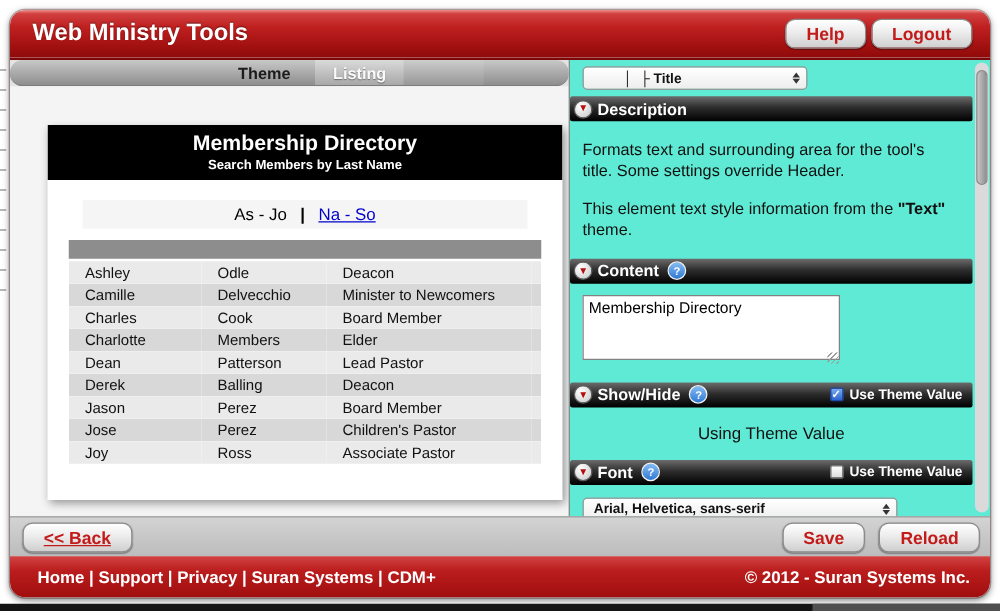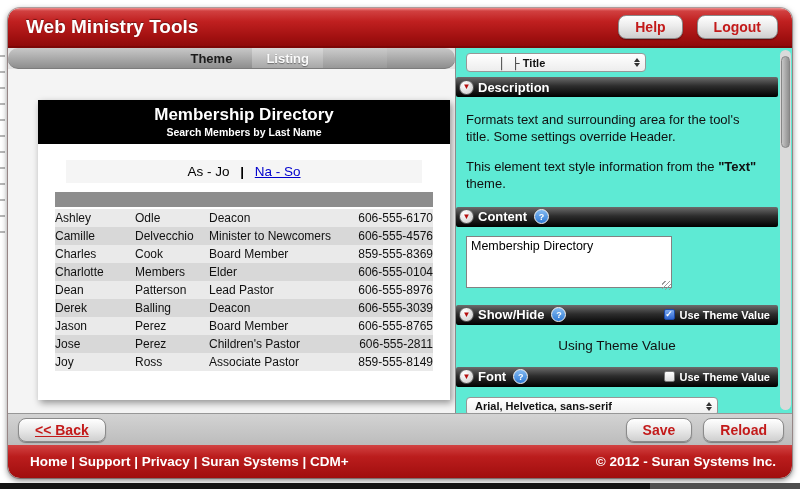--- a/index.html
+++ b/index.html
@@ -12,21 +12,21 @@
   .app{position:absolute;left:8px;top:8px;width:784px;height:470px;border-radius:12px;
     background:#e3e3e3;overflow:hidden;
     box-shadow:0 2px 6px rgba(0,0,0,.55),0 0 0 1px rgba(90,30,30,.35);}
 
   
   .app-header{position:absolute;left:0;top:0;width:100%;height:40px;box-sizing:border-box;
     border-radius:12px 12px 0 0;display:flex;align-items:center;
     background:linear-gradient(180deg,#ef8d8d 0%,#d14040 8%,#c02020 35%,#a31111 75%,#8f0a0a 100%);
     border-bottom:2px solid #7c0707;}
   .app-title{color:#fff;font-size:19px;font-weight:bold;margin-left:18px;text-shadow:0 -1px 1px rgba(0,0,0,.45);}
-  .header-buttons{margin-left:auto;margin-right:14px;display:flex;gap:14px;}
+  .header-buttons{margin-left:auto;margin-right:14px;display:flex;gap:4px;}
   .btn{background:linear-gradient(180deg,#ffffff 0%,#ececec 45%,#cfcfcf 100%);
     border:1px solid #8a8a8a;border-radius:8px;color:#c31a1a;font-weight:bold;font-size:14px;
     padding:3px 16px;box-shadow:0 1px 1px rgba(0,0,0,.35);font-family:"Liberation Sans",sans-serif;cursor:pointer;}
 
   
   .tabbar{position:absolute;left:0;top:40px;width:447px;height:21px;box-sizing:border-box;
     background:linear-gradient(180deg,#c8c8c8,#8e8e8e);border-bottom:1px solid #7c7c7c;
     display:flex;align-items:stretch;justify-content:flex-end;border-radius:10px;}
   .tab{font-size:13px;display:flex;align-items:center;padding:0 14px;cursor:pointer;}
   .tab.plain{color:#1c1c1c;font-weight:bold;}
@@ -42,21 +42,21 @@
   .card-title{font-size:17px;font-weight:bold;}
   .card-subtitle{font-size:10.5px;font-weight:bold;margin-top:1px;}
   .pagination{margin:16px auto 9px;width:356px;background:#f5f5f5;text-align:center;
     font-size:13.5px;padding:4px 0;}
   .pag-current{color:#000;}
   .pag-sep{color:#000;margin:0 7px;font-weight:bold;}
   .pag-link{color:#0000cc;text-decoration:underline;cursor:pointer;}
   .thead-bar{margin:4px 17px 0;height:15px;background:#8d8d8d;}
   table.members{margin:2px 17px 0;border-collapse:collapse;width:378px;font-size:12px;color:#111;
     table-layout:fixed;}
-  .members td{padding:2px 0;height:14px;overflow:hidden;white-space:nowrap;}
+  .members td{padding:2px 13px;height:14px;overflow:hidden;white-space:nowrap;}
   .members td:nth-child(1){width:80px;}
   .members td:nth-child(2){width:74px;}
   .members td:nth-child(3){width:138px;}
   .members td:nth-child(4){text-align:right;}
   .members tr:nth-child(odd){background:#eaeaea;}
   .members tr:nth-child(even){background:#d8d8d8;}
 
   
   .inspector{position:absolute;left:447px;top:40px;width:337px;height:365px;background:#5eead4;
     border-left:1px solid #8b8b8b;box-sizing:border-box;overflow:hidden;}

